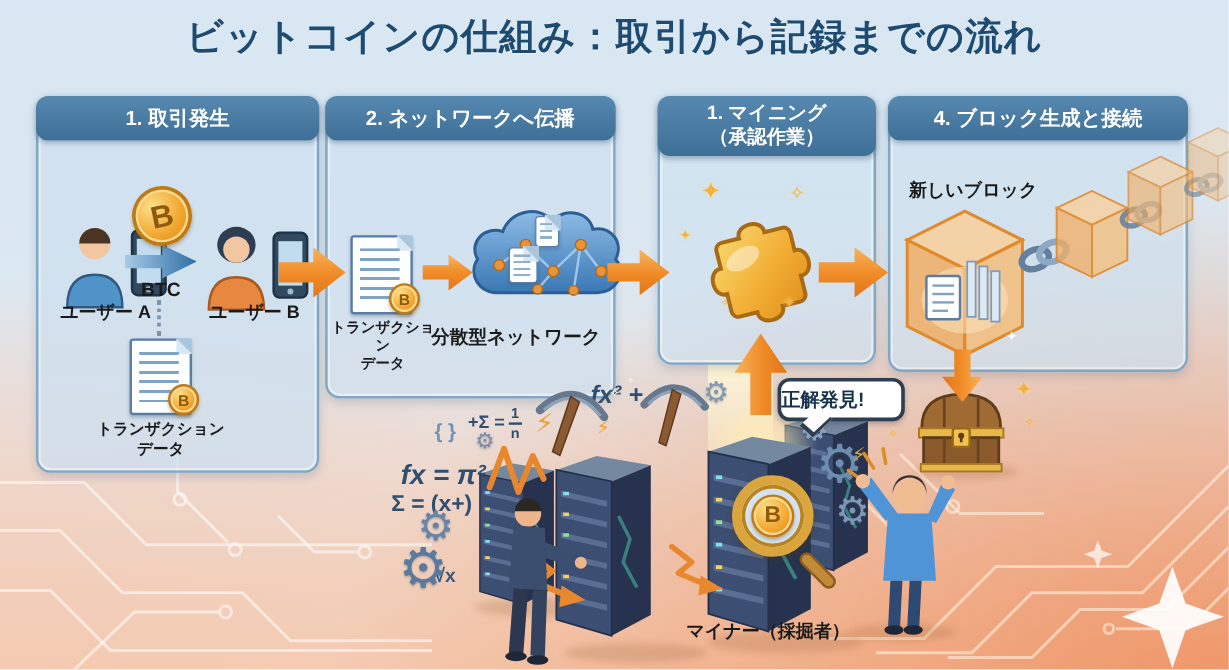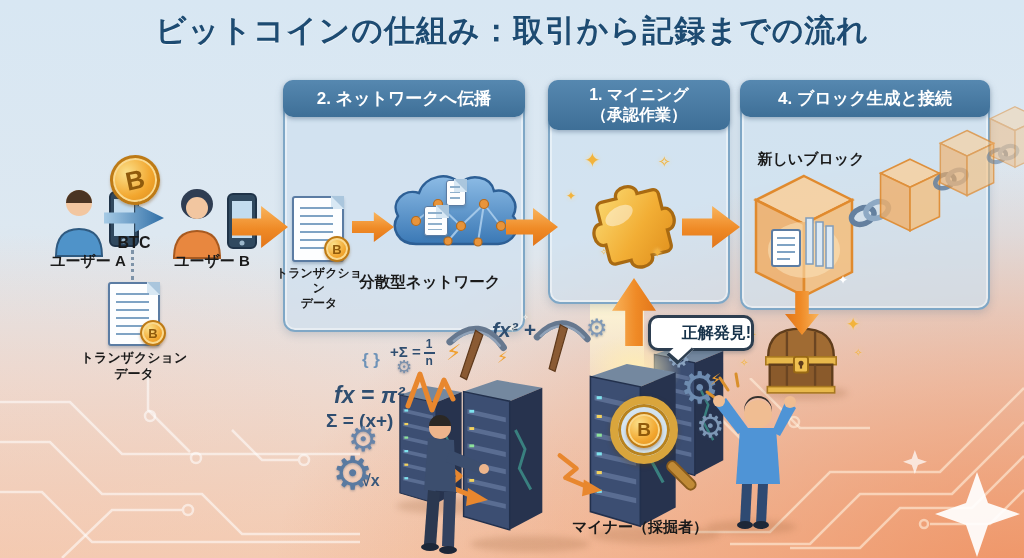--- a/index.html
+++ b/index.html
@@ -44,21 +44,21 @@
   .doc .lines{position:absolute;left:6px;right:9px;top:9px;bottom:9px;
     background:repeating-linear-gradient(180deg,#7fa3c4 0 2.5px,transparent 2.5px 8px);}
   .doc.mini .lines{left:3px;right:5px;top:5px;bottom:4px;
     background:repeating-linear-gradient(180deg,#8fb0cc 0 1.8px,transparent 1.8px 5.5px);}
   
   .gear{z-index:4;line-height:1;filter:drop-shadow(0 1px 1px rgba(60,80,110,.4));}
   .spark{z-index:5;color:#f2b33c;text-shadow:0 0 4px rgba(255,220,140,.9);line-height:1;}
   .bolt{z-index:5;line-height:1;}
   
   .bubble{background:#fff;border:3px solid #2d3e50;border-radius:10px;z-index:6;
-    display:flex;align-items:center;justify-content:flex-end;font-weight:bold;color:#16324a;
+    display:flex;align-items:center;justify-content:flex-start;font-weight:bold;color:#16324a;
     font-size:16px;box-shadow:0 2px 4px rgba(40,60,80,.3);}
   .bubble::after{content:"";position:absolute;left:20px;bottom:-13px;width:15px;height:15px;
     background:#fff;border-right:3px solid #2d3e50;border-bottom:3px solid #2d3e50;
     transform:skewX(-24deg) rotate(32deg);}
   
   .beam{background:linear-gradient(180deg,rgba(255,246,212,.95),rgba(255,246,212,0));z-index:2;}
   .glow{background:radial-gradient(ellipse at center,rgba(255,238,180,.95),rgba(255,238,180,0) 70%);z-index:3;}
   .shadow{border-radius:50%;background:rgba(150,95,55,.22);filter:blur(3px);z-index:2;}
   .dotline{border-left:3px dotted #7e93a8;z-index:3;}
   .frac{display:inline-flex;flex-direction:column;align-items:center;vertical-align:middle;
@@ -141,20 +141,23 @@
     <polygon points="42,0 53,31 85,42 53,53 42,85 31,53 0,42 31,31" fill="rgba(255,255,255,.92)"></polygon>
   </svg>
   <svg class="abs" style="left:903px;top:450px;z-index:2" width="24" height="24" viewBox="0 0 85 85">
     <polygon points="42,0 53,31 85,42 53,53 42,85 31,53 0,42 31,31" fill="rgba(255,255,255,.7)"></polygon>
   </svg>
 
   <div id="title" class="abs">ビットコインの仕組み：取引から記録までの流れ</div>
 
   <div class="abs beam" style="left:590px;top:300px;width:54px;height:122px"></div>
 
+  <div class="abs panel" style="left:30px;top:80px;width:236px;height:314px">
+    <div class="panel-header">1. 取引発生</div>
+  </div>
   <div class="abs coin" style="left:110px;top:155px;width:50px;height:50px;font-size:26px;transform:rotate(-12deg)">
     <span>B</span>
   </div>
   <svg class="abs icon" style="left:48px;top:186px" width="95" height="70" viewBox="0 0 95 70">
     <path d="M8,70 q0,-27 23,-27 q23,0 23,27 z" fill="#4f93c9" stroke="#2f5a80" stroke-width="2"></path>
     <circle cx="31" cy="17" r="13" fill="#f2c6a0"></circle>
     <path d="M18,17 a13,13 0 0 1 26,0 z" fill="#4a3423"></path>
     <g>
       <rect x="62" y="6" width="28" height="54" rx="5" fill="#30495f" stroke="#1f3348" stroke-width="2"></rect>
       <rect x="66" y="13" width="20" height="37" fill="#c2dcef"></rect>
@@ -181,21 +184,21 @@
     </div>
   <div class="abs coin" style="left:140px;top:320px;width:26px;height:26px;font-size:13px;border-width:2px">
     <span>B</span>
   </div>
   <div class="abs lbl" style="left:66px;top:350px;width:136px;font-size:13px">
     <span>トランザクション</span><br><span>データ</span>
   </div>
 
   <div class="abs barrow" style="left:232px;top:206px;width:56px;height:42px"></div>
 
-  <div class="abs panel" style="left:283px;top:80px;width:242px;height:252px;background:rgba(206,224,239,.7)">
+  <div class="abs panel" style="left:271px;top:80px;width:242px;height:252px;background:rgba(206,224,239,.7)">
     <div class="panel-header">2. ネットワークへ伝播</div>
   </div>
   <div class="abs doc" style="left:292px;top:196px;width:52px;height:66px">
       <div class="lines"></div>
     </div>
   <div class="abs coin" style="left:324px;top:236px;width:26px;height:26px;font-size:13px;border-width:2px">
     <span>B</span>
   </div>
   <div class="abs lbl" style="left:272px;top:266px;width:94px;font-size:12px">
     <span>トランザクション</span><br><span>データ</span>

